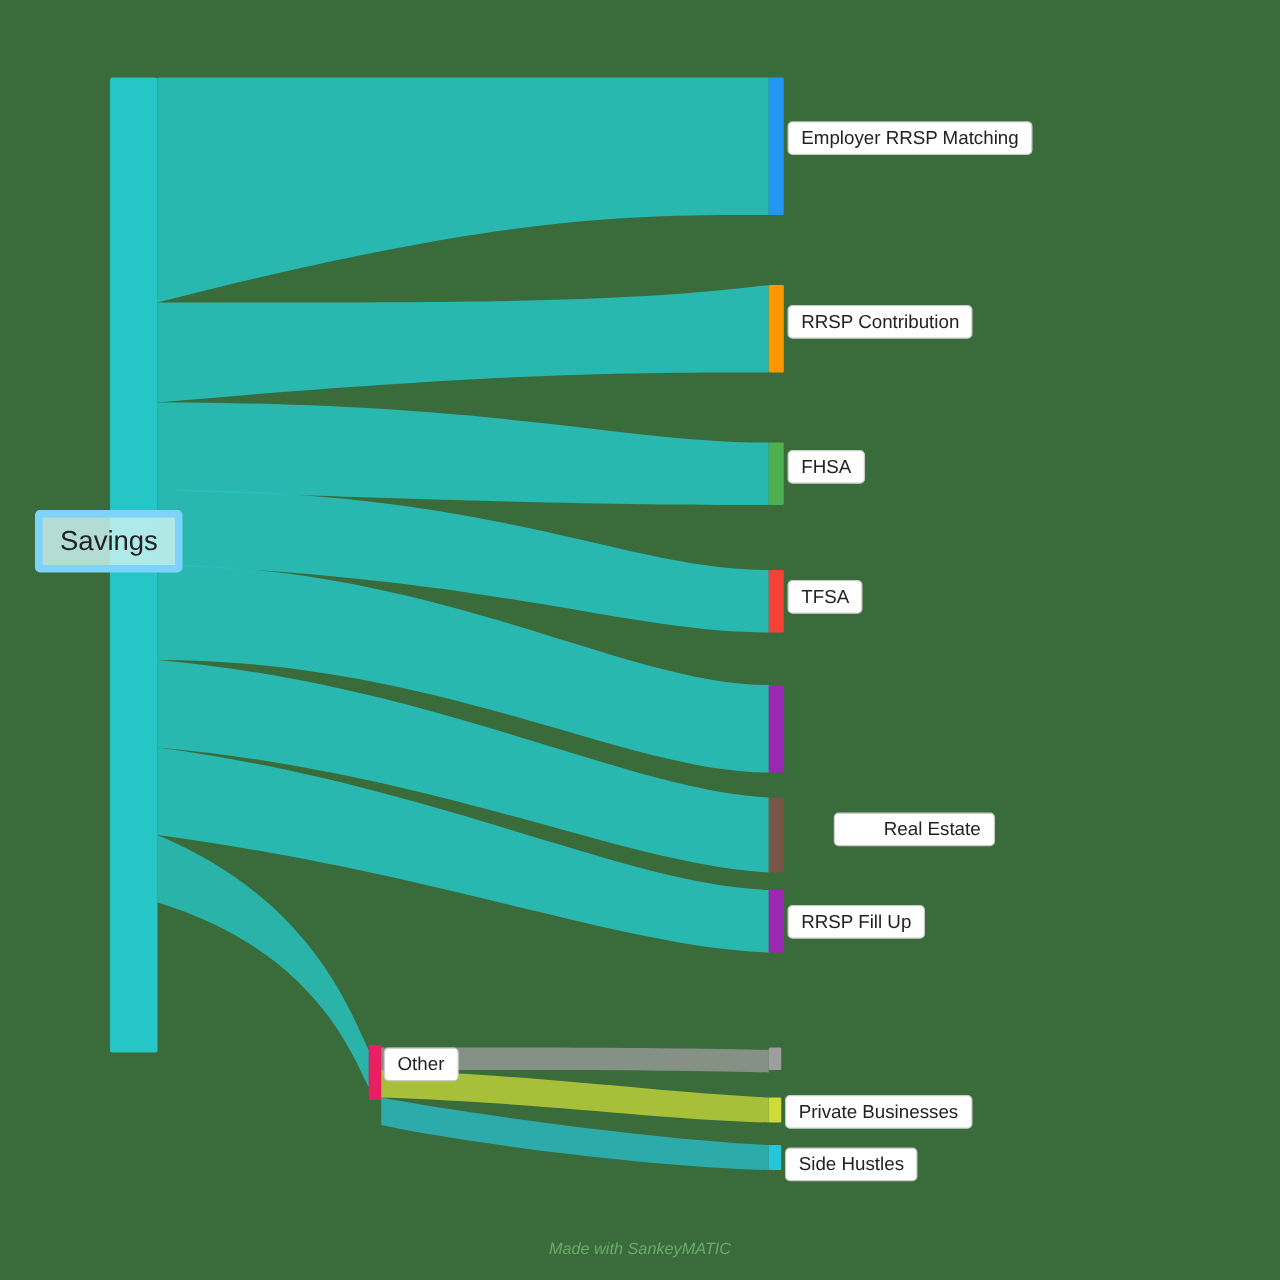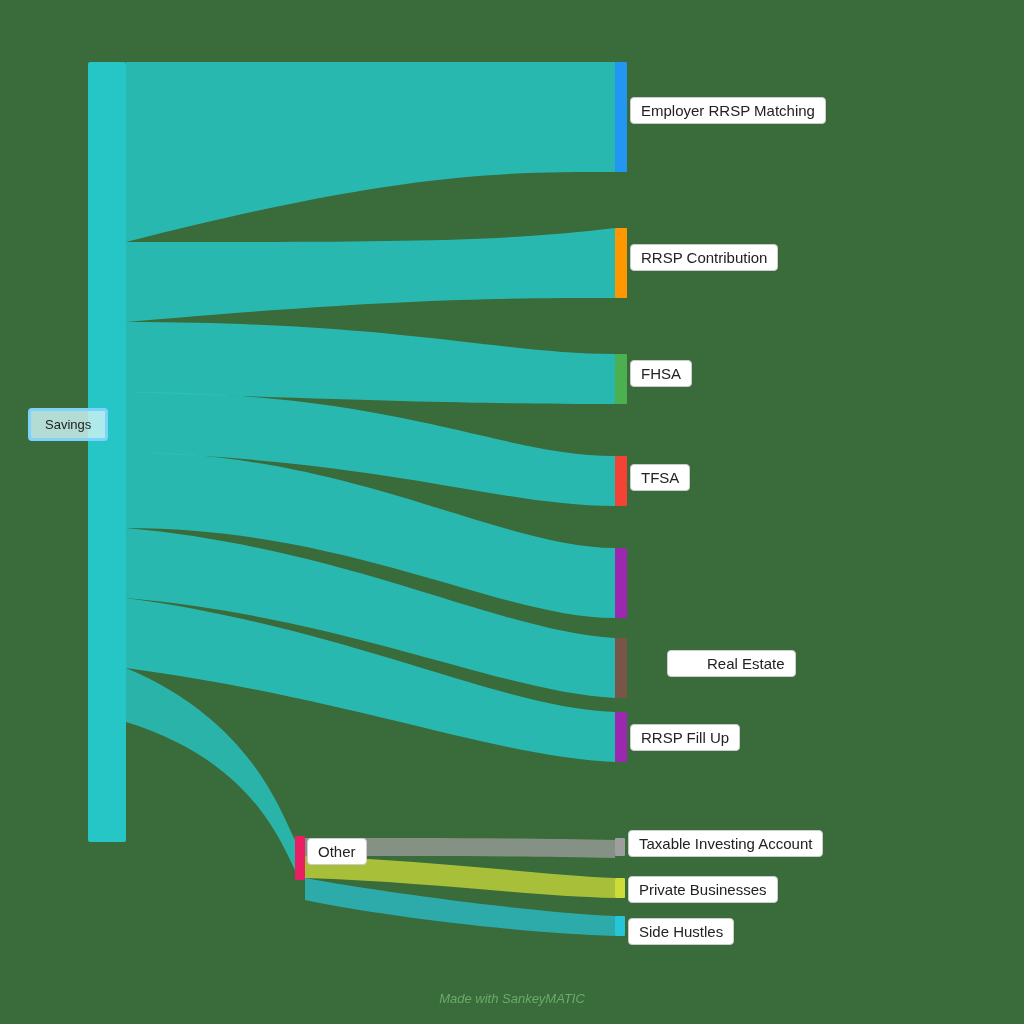--- a/index.html
+++ b/index.html
@@ -29,24 +29,24 @@
       border: 1px solid #ccc;
       border-radius: 4px;
       padding: 4px 10px;
       font-size: 15px;
       white-space: nowrap;
       color: #222;
     }
     .savings-label {
       position: absolute;
       background: rgba(200,240,240,0.85);
-      border: 3px solid #7dd3fc;
+      border: 6px solid #7dd3fc;
       border-radius: 4px;
       padding: 6px 14px;
-      font-size: 13px;
+      font-size: 22px;
       color: #222;
       left: 28px;
       top: 408px;
     }
     .watermark {
       position: absolute;
       bottom: 18px;
       left: 50%;
       transform: translateX(-50%);
       color: #6aaa6a;
@@ -172,18 +172,17 @@
 
   <div class="savings-label">Savings</div>
 
   <div class="node-label" style="left:630px; top:97px;">Employer RRSP Matching</div>
   <div class="node-label" style="left:630px; top:244px;">RRSP Contribution</div>
   <div class="node-label" style="left:630px; top:360px;">FHSA</div>
   <div class="node-label" style="left:630px; top:464px;text-align:right;">TFSA</div>
   <div class="node-label" style="left:667px; top:650px;padding-left:39px;">Real Estate</div>
   <div class="node-label" style="left:630px; top:724px;">RRSP Fill Up</div>
   <div class="node-label" style="left:307px; top:838px; background:white;">Other</div>
-  <div class="node-label" style="left:628px; top:830px;">Taxable Investing Account</div>
   <div class="node-label" style="left:628px; top:876px;">Private Businesses</div>
   <div class="node-label" style="left:628px; top:918px;">Side Hustles</div>
 
   <div class="watermark">Made with SankeyMATIC</div>
 </div>
 
 </body></html>

